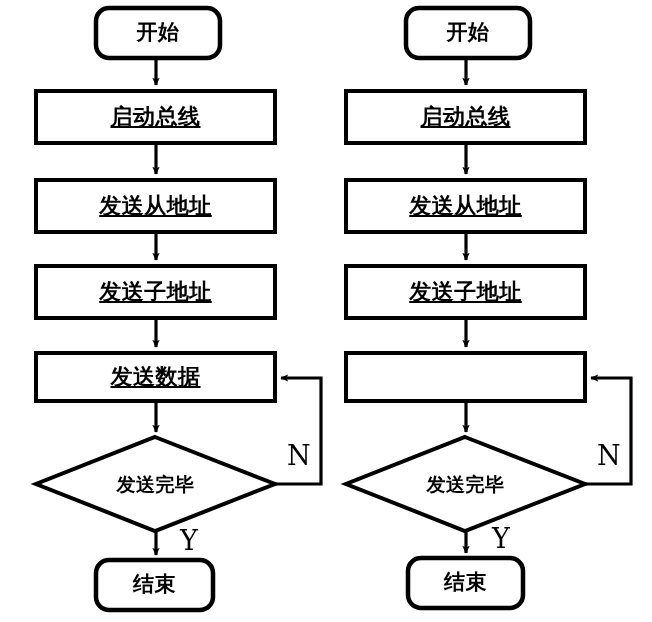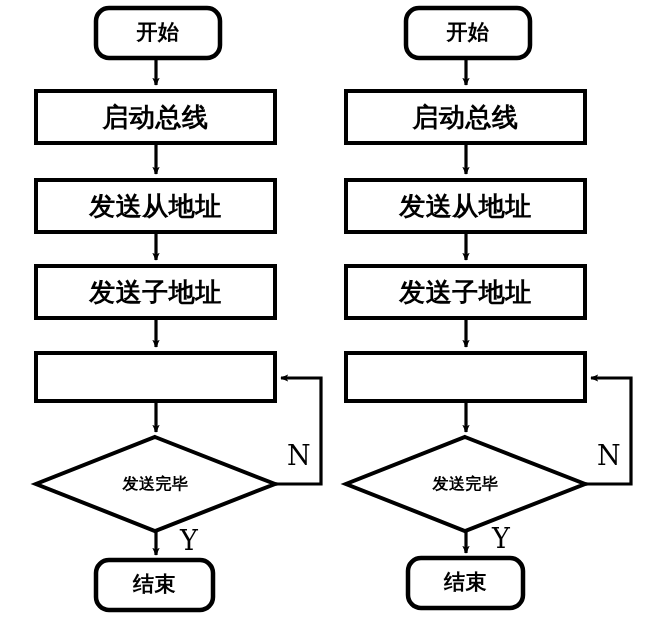--- a/index.html
+++ b/index.html
@@ -36,25 +36,26 @@
     font-family: "DejaVu Sans", "Liberation Sans", sans-serif;
     white-space: nowrap;
     letter-spacing: 0.5px;
     pointer-events: none;
   }
   .label-terminal {
     font-size: 21px;
     line-height: 21px;
   }
   .label-process {
-    font-size: 26px;
+    font-size: 22px;
     line-height: 22px;
+    text-decoration: underline;
   }
   .label-decision {
-    font-size: 16px;
+    font-size: 19px;
     line-height: 22px;
   }
   .branch-label {
     position: absolute;
     color: #000000;
     font-family: "DejaVu Serif", "Liberation Serif", serif;
     font-size: 27px;
     line-height: 27px;
     font-weight: 400;
     pointer-events: none;
@@ -122,20 +123,21 @@
       <line x1="466" y1="531" x2="466" y2="553" stroke="#000000" stroke-width="3.2" marker-end="url(#arrowhead)"></line>
 
       <path d="M585,484 L631,484 L631,378 L591,378" fill="none" stroke="#000000" stroke-width="3.2" marker-end="url(#arrowhead)"></path>
     </g>
   </svg>
 
   <div class="node-label label-terminal" style="left:96px; top:22px; width:124px;">开始</div>
   <div class="node-label label-process" style="left:36px; top:106px; width:239px;">启动总线</div>
   <div class="node-label label-process" style="left:36px; top:195px; width:239px;">发送从地址</div>
   <div class="node-label label-process" style="left:36px; top:281px; width:239px;">发送子地址</div>
+  <div class="node-label label-process" style="left:36px; top:366px; width:239px;">发送数据</div>
   <div class="node-label label-decision" style="left:36px; top:473px; width:239px;">发送完毕</div>
   <div class="node-label label-terminal" style="left:96px; top:574px; width:117px;">结束</div>
 
   <div class="branch-label" style="left:287px; top:442px;">N</div>
   <div class="branch-label" style="left:180px; top:527px;">Y</div>
 
   <div class="node-label label-terminal" style="left:406px; top:22px; width:124px;">开始</div>
   <div class="node-label label-process" style="left:346px; top:106px; width:239px;">启动总线</div>
   <div class="node-label label-process" style="left:346px; top:195px; width:239px;">发送从地址</div>
   <div class="node-label label-process" style="left:346px; top:281px; width:239px;">发送子地址</div>

